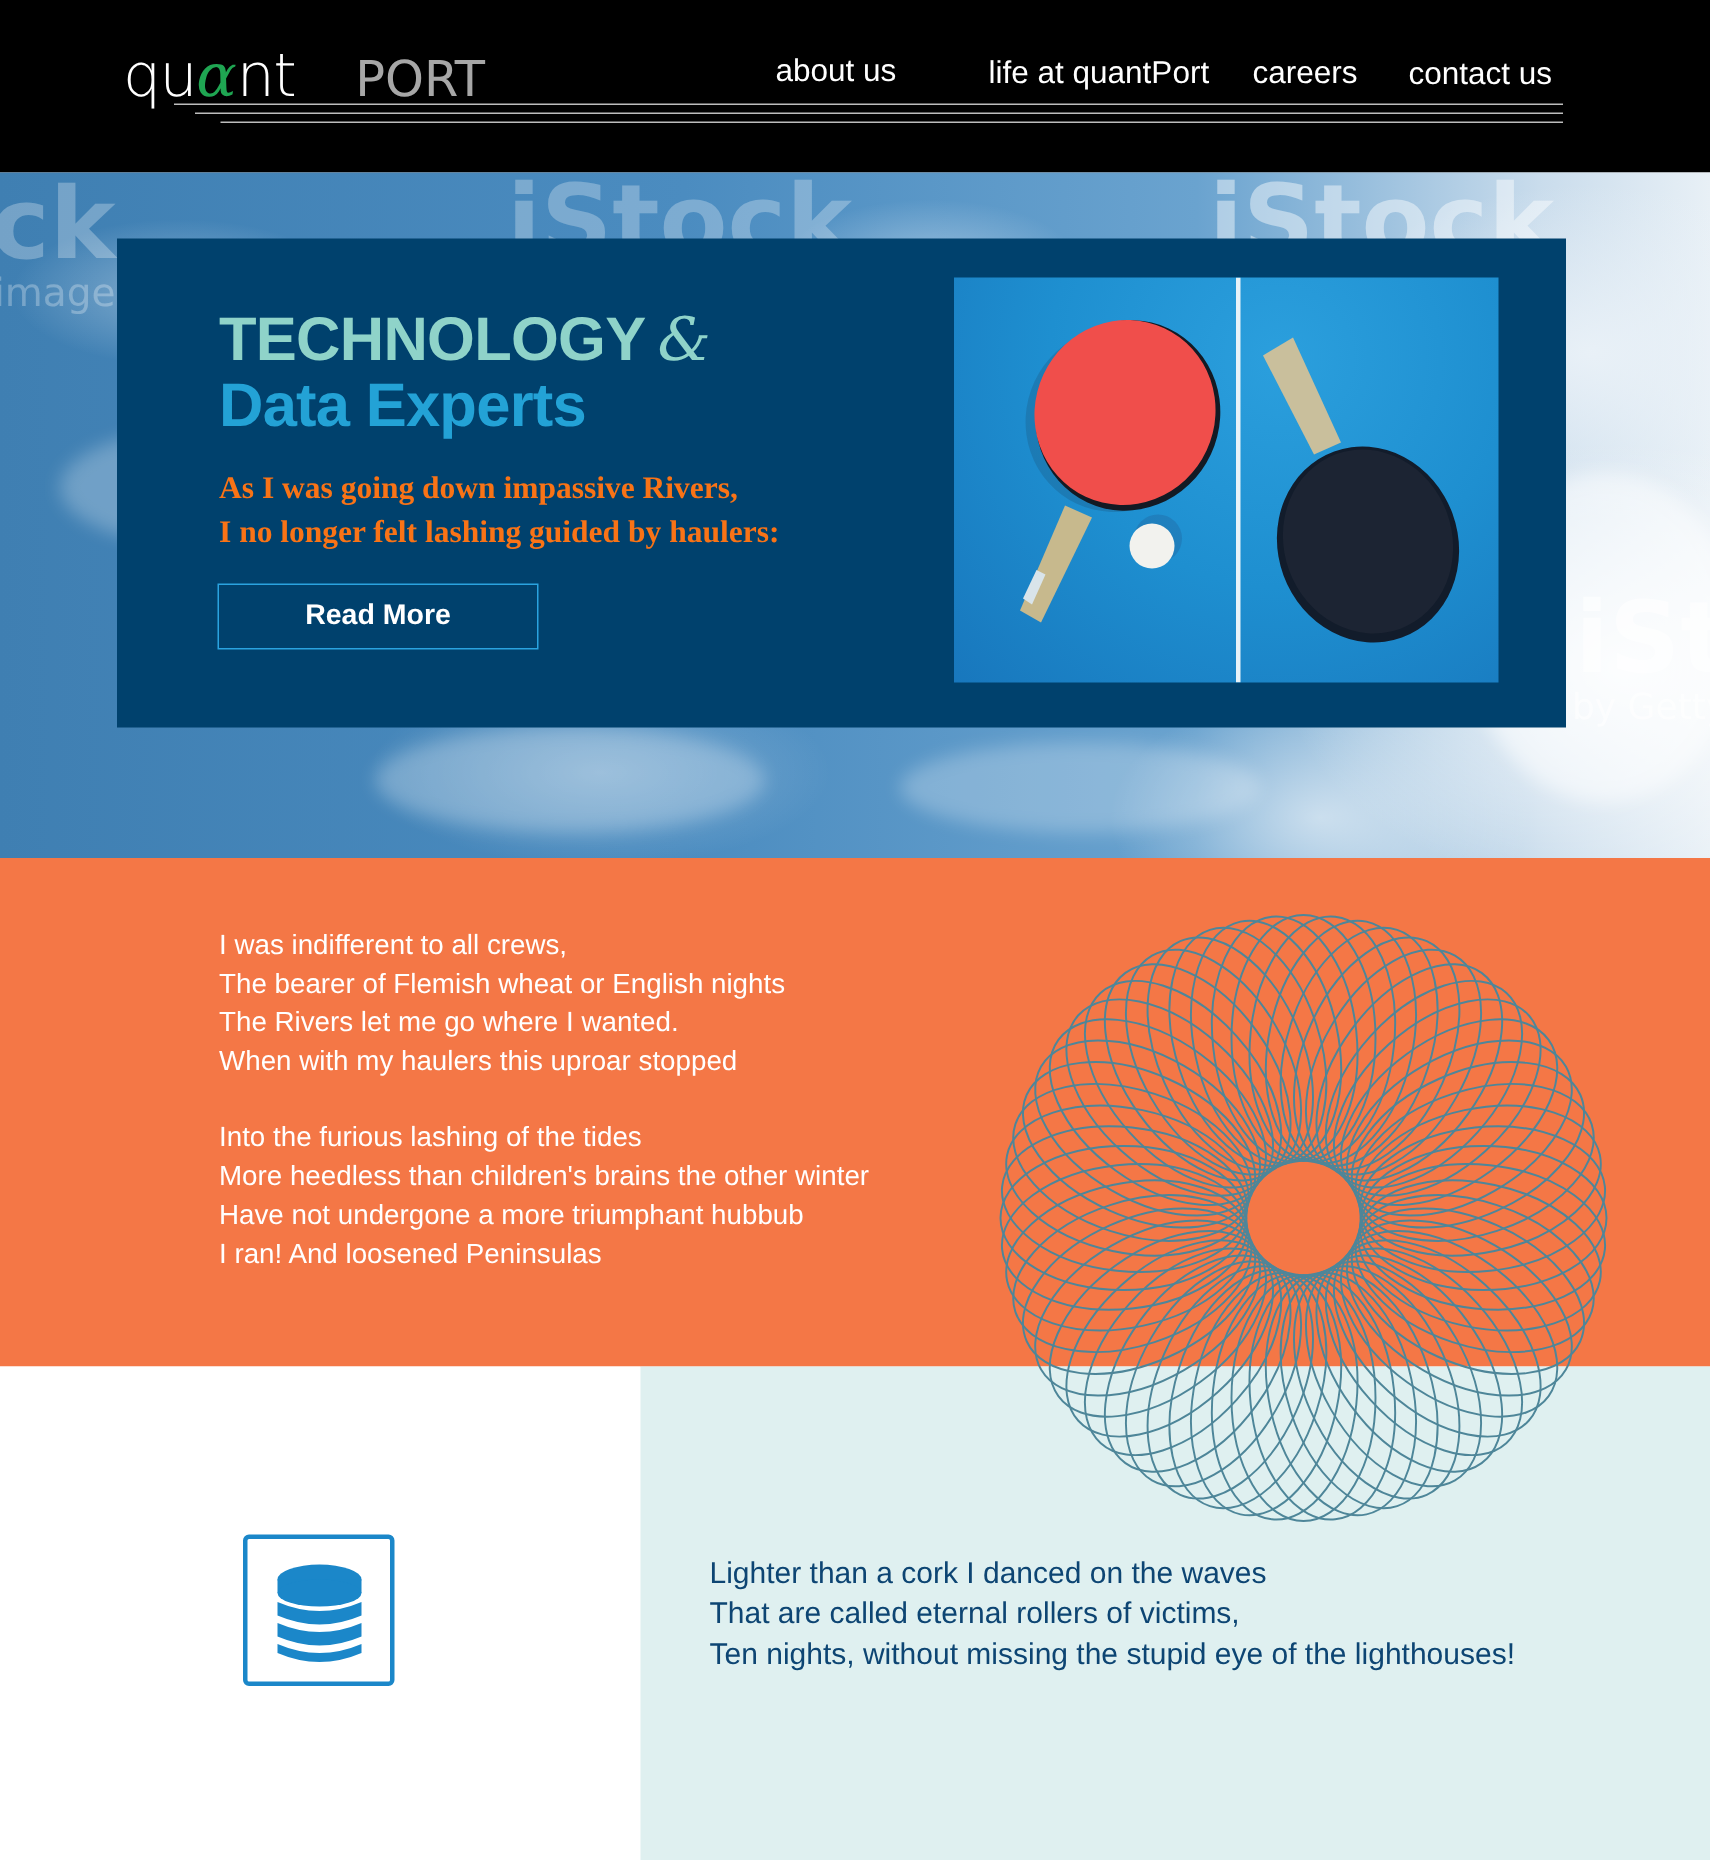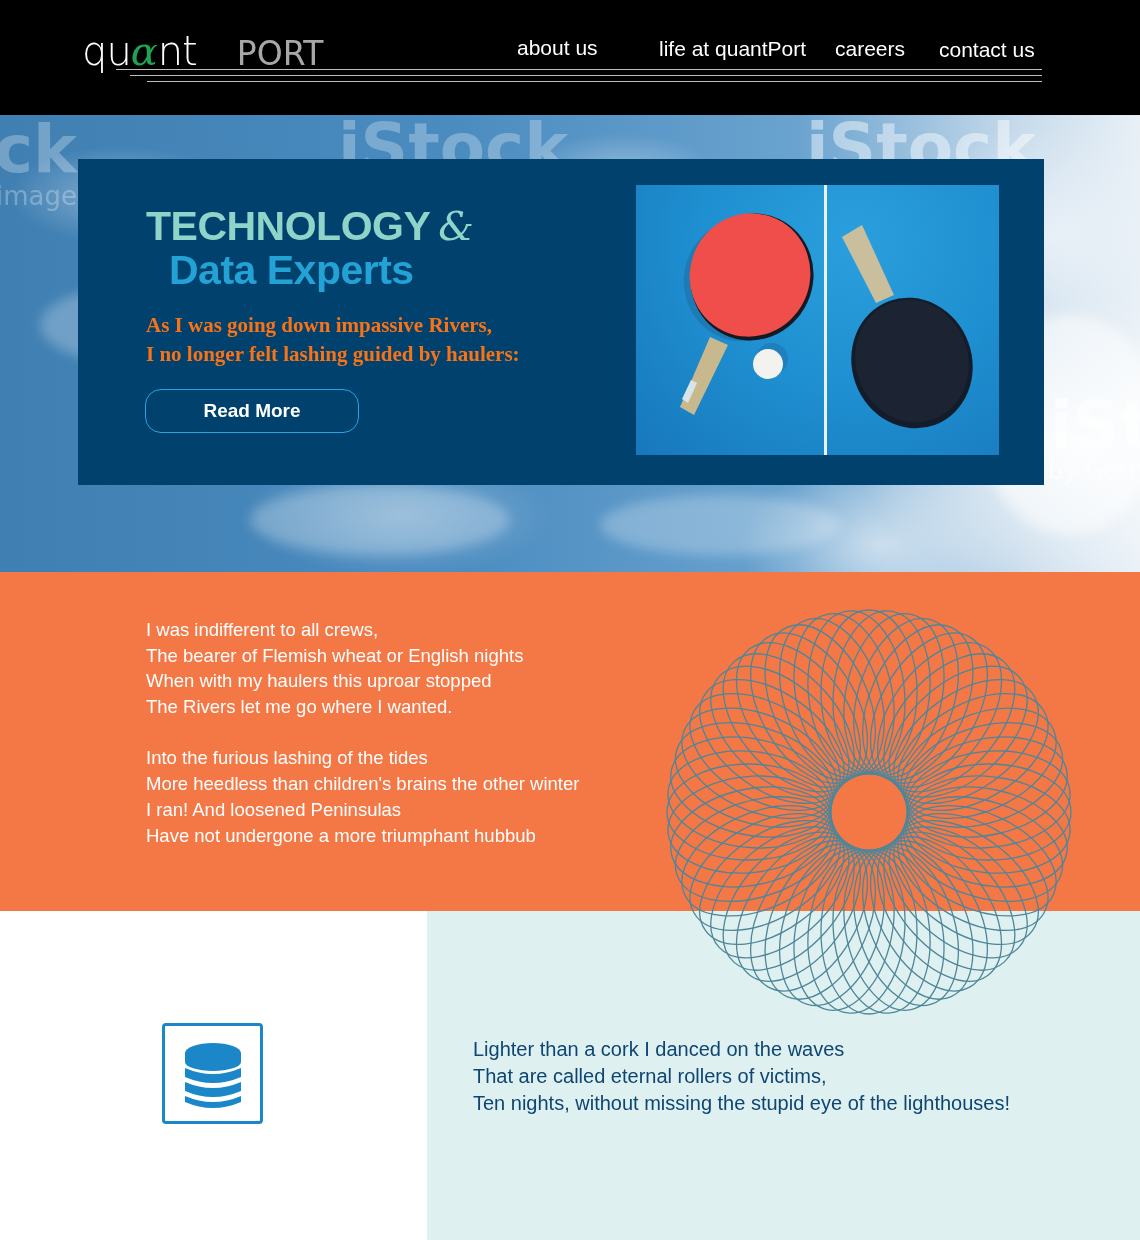--- a/index.html
+++ b/index.html
@@ -25,23 +25,23 @@
         radial-gradient(ellipse 260px 160px at 1060px 120px, rgba(235,242,248,0.9), transparent 70%),
         radial-gradient(ellipse 200px 120px at 880px 430px, rgba(255,255,255,0.55), transparent 70%),
         radial-gradient(ellipse 140px 60px at 620px 60px, rgba(255,255,255,0.35), transparent 70%),
         linear-gradient(90deg, #3f7fb2 0%, #4b8cc0 40%, #6aa3cf 70%, #c9dcec 90%, #e8f0f6 100%);
     }
     .hero .foam { position: absolute; border-radius: 50%; background: rgba(255,255,255,0.25); filter: blur(6px); }
     .watermark { position: absolute; font-family: "DejaVu Sans", sans-serif; font-weight: bold; color: rgba(255,255,255,0.28); white-space: nowrap; }
     .hero-card { position: absolute; left: 78px; top: 44px; width: 966px; height: 326px; background: #00416d; }
     .hero-title-1 { position: absolute; left: 68px; top: 44px; font-family: "Liberation Sans", sans-serif; font-weight: bold; font-size: 41px; color: #8fd3c9; letter-spacing: -0.5px; white-space: nowrap; }
     .hero-amp { font-family: "DejaVu Serif", serif; font-style: italic; font-weight: normal; color: #8fd3c9; font-size: 40px; margin-left: 8px; }
-    .hero-title-2 { position: absolute; left: 68px; top: 88px; font-family: "Liberation Sans", sans-serif; font-weight: bold; font-size: 41px; color: #23a2d6; letter-spacing: -0.5px; white-space: nowrap; margin-left: 23px; }
+    .hero-title-2 { position: absolute; left: 68px; top: 88px; font-family: "Liberation Sans", sans-serif; font-weight: bold; font-size: 41px; color: #23a2d6; letter-spacing: -0.5px; white-space: nowrap; }
     .hero-sub { position: absolute; left: 68px; top: 152px; color: #f97316; font-size: 21px; font-weight: bold; line-height: 29px; white-space: nowrap; font-family: Liberation Serif, serif; }
-    .read-more { position: absolute; left: 67px; top: 230px; width: 214px; height: 44px; border: 1.5px solid #2aa3e0; border-radius: 16px; background: transparent; color: #ffffff; font-family: "Liberation Sans", sans-serif; font-weight: bold; font-size: 19px; cursor: pointer; }
+    .read-more { position: absolute; left: 67px; top: 230px; width: 214px; height: 44px; border: 1.5px solid #2aa3e0; border-radius: 0; background: transparent; color: #ffffff; font-family: "Liberation Sans", sans-serif; font-weight: bold; font-size: 19px; cursor: pointer; }
 
     .hero-photo { position: absolute; left: 558px; top: 26px; width: 363px; height: 270px; background: radial-gradient(ellipse at 60% 20%, #2b9fdd 0%, #1e8fd0 50%, #1877bd 100%); overflow: hidden; }
     .center-line { position: absolute; left: 188px; top: 0; width: 3px; height: 270px; background: #e8f2f8; }
 
     
     .orange { position: absolute; left: 0; top: 572px; width: 1140px; height: 339px; background: #f47746; }
     .poem-orange { position: absolute; left: 146px; top: 45px; color: #ffffff; font-size: 18.5px; line-height: 25.7px; font-family: "Liberation Sans", sans-serif; font-weight: 500; white-space: nowrap; }
     .poem-line { display: block; height: 25.7px; }
     .stanza-gap { display: block; height: 25.7px; }
 
@@ -118,27 +118,27 @@
         </g>
       </svg>
     </div>
   </div>
 </section>
 
 <section class="orange">
   <div class="poem-orange">
     <span class="poem-line">I was indifferent to all crews,</span>
     <span class="poem-line">The bearer of Flemish wheat or English nights</span>
+    <span class="poem-line">The Rivers let me go where I wanted.</span>
     <span class="poem-line">When with my haulers this uproar stopped</span>
-    <span class="poem-line">The Rivers let me go where I wanted.</span>
     <span class="stanza-gap"></span>
     <span class="poem-line">Into the furious lashing of the tides</span>
     <span class="poem-line">More heedless than children's brains the other winter</span>
+    <span class="poem-line">Have not undergone a more triumphant hubbub</span>
     <span class="poem-line">I ran! And loosened Peninsulas</span>
-    <span class="poem-line">Have not undergone a more triumphant hubbub</span>
   </div>
 </section>
 
 <section class="bottom-left"></section>
 <section class="bottom-right"></section>
 
 <div class="db-box">
   <svg width="95" height="95" viewBox="0 0 95 95" style="position:absolute;left:0;top:0;">
     <g fill="#1b87c9">
 

